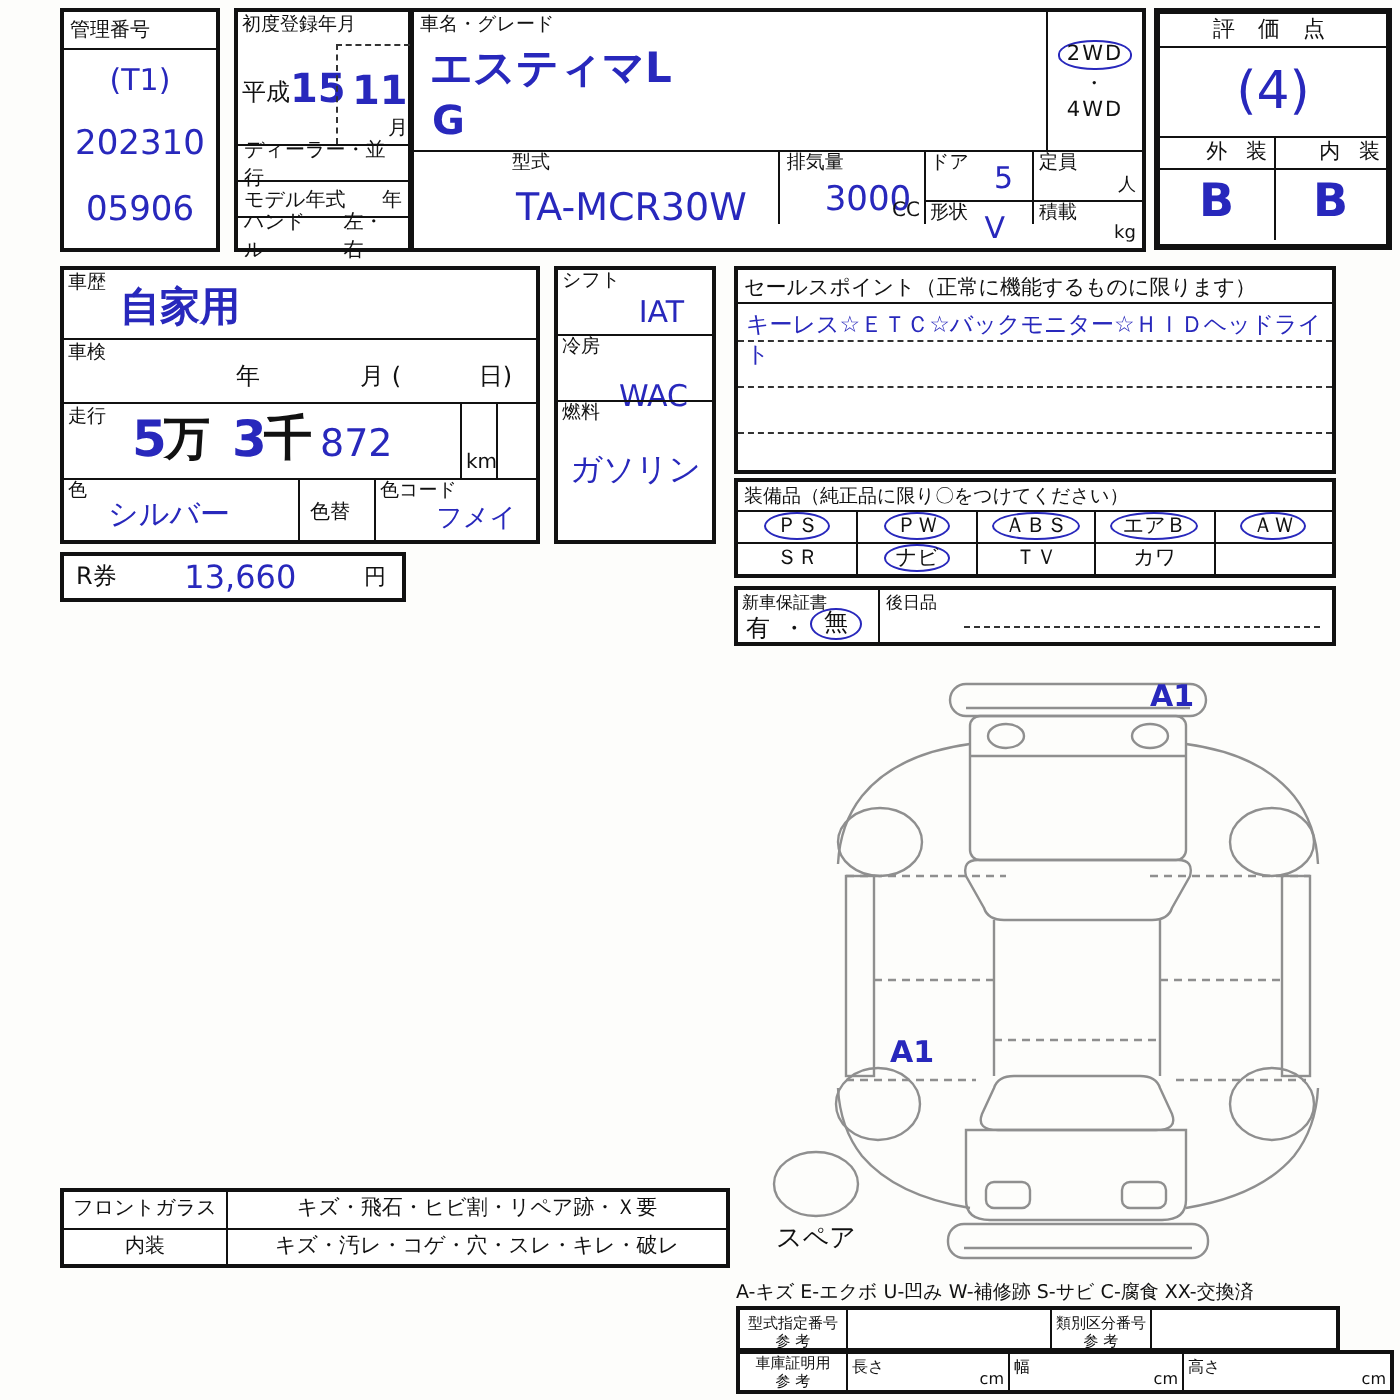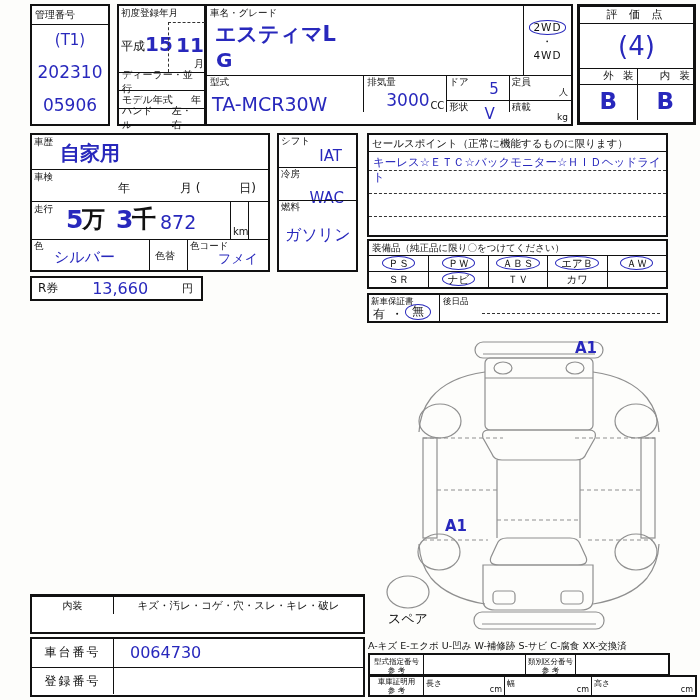--- a/index.html
+++ b/index.html
@@ -24,21 +24,21 @@
   .kanri-vals{display:flex;flex-direction:column;justify-content:space-around;align-items:center;height:96px;font-size:17px;}
   .kanri-vals .t1{font-size:15px;}
 
   
   .fr-main{position:relative;height:66px;}
   .fr-row{border-top:1px solid var(--line);height:18px;font-size:10px;display:flex;align-items:center;padding:0 3px;}
   .fr-row .sp{flex:1;}
 
   
   .mt-upper{position:relative;height:69px;}
-  .mt-lower{border-top:1px solid var(--line);height:37px;display:flex;}
+  .mt-lower{border-top:1px solid var(--line);height:37px;display:flex;padding-left:46px;}
   .cellL{border-left:1px solid var(--line);}
   .half{height:24px;position:relative;}
   .half+.half{border-top:1px solid var(--line);height:23px;}
 
   
   .rate{border-width:3px;}
   .rate-title{height:17px;border-bottom:1px solid var(--line);text-align:center;font-size:11px;letter-spacing:4px;}
   .rate-score{height:45px;border-bottom:1px solid var(--line);text-align:center;font-size:26px;line-height:44px;}
   .rate-bottom{display:flex;height:51px;}
   .rate-col{width:50%;}
@@ -254,36 +254,30 @@
       <span class="abs circ" style="left:36px;top:9px;font-size:12px;padding:0 6px;">無</span>
     </div>
     <div class="row" style="flex:1;">
       <span class="abs" style="left:3px;top:1px;font-size:8.5px;">後日品</span>
       <div class="abs dashh" style="left:42px;right:6px;top:18px;"></div>
     </div>
   </div>
 
 
   <div class="box" style="left:30px;top:594px;width:335px;height:40px;">
+    <div class="flex" style="height:18px;">
+      <div style="width:82px;border-right:1px solid var(--line);text-align:center;font-size:10px;line-height:17px;">フロントガラス</div>
+      <div style="flex:1;text-align:center;font-size:10.5px;line-height:17px;">キズ・飛石・ヒビ割・リペア跡・Ｘ要</div>
+    </div>
     <div class="flex bt" style="height:18px;">
       <div style="width:82px;border-right:1px solid var(--line);text-align:center;font-size:10px;line-height:17px;">内装</div>
       <div style="flex:1;text-align:center;font-size:10.5px;line-height:17px;">キズ・汚レ・コゲ・穴・スレ・キレ・破レ</div>
     </div>
   </div>
 
-  <div class="box" style="left:30px;top:637px;width:335px;height:60px;border-width:2.5px;">
-    <div class="flex" style="height:28px;">
-      <div style="width:82px;border-right:1px solid var(--line);text-align:center;font-size:12px;line-height:27px;letter-spacing:2px;">車台番号</div>
-      <div class="blue" style="flex:1;font-size:16px;line-height:27px;padding-left:16px;">0064730</div>
-    </div>
-    <div class="flex bt" style="height:27px;">
-      <div style="width:82px;border-right:1px solid var(--line);text-align:center;font-size:12px;line-height:26px;letter-spacing:2px;">登録番号</div>
-      <div style="flex:1;"></div>
-    </div>
-  </div>
 
   <svg class="abs" style="left:370px;top:330px;" width="330" height="308" viewBox="0 0 330 308">
     <g fill="none" stroke="#8f8f8f" stroke-width="1.2">
 
       <rect x="105" y="12" width="128" height="16" rx="8"></rect>
       <path d="M113 24 h112"></path>
 
       <rect x="115" y="28" width="108" height="72" rx="5"></rect>
       <ellipse cx="133" cy="38" rx="9" ry="6"></ellipse>
       <ellipse cx="205" cy="38" rx="9" ry="6"></ellipse>

